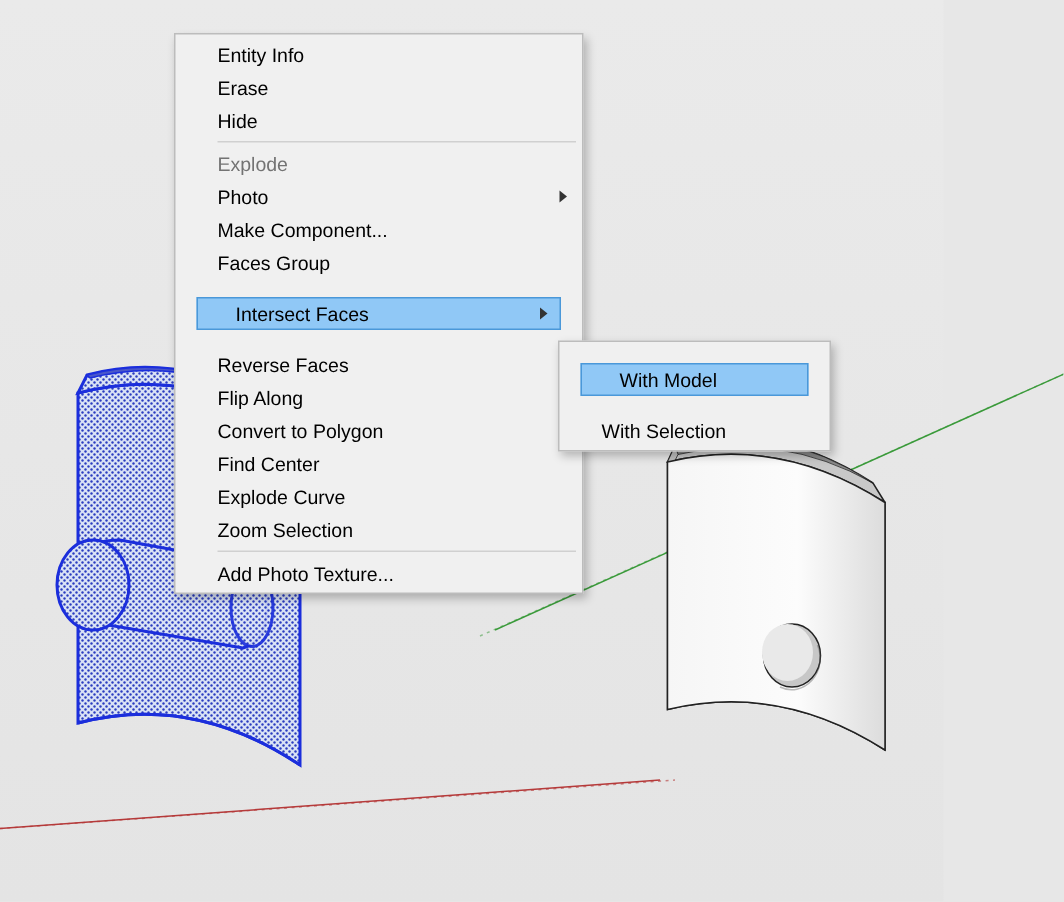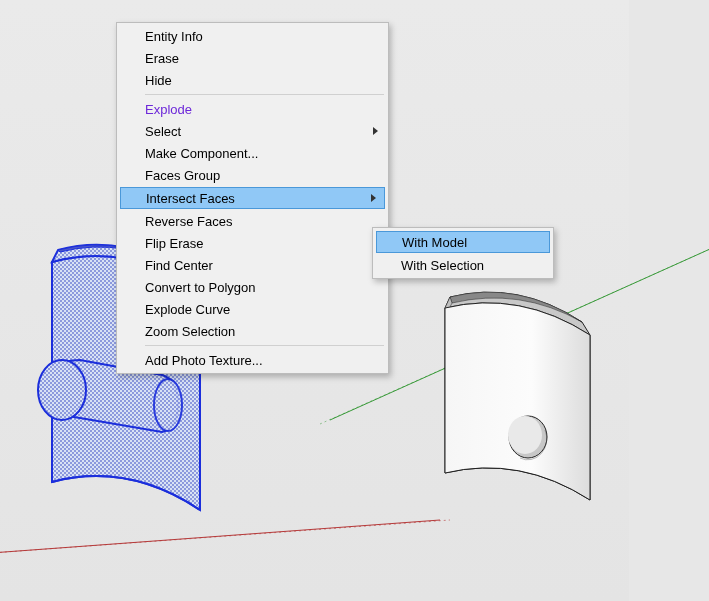--- a/index.html
+++ b/index.html
@@ -45,27 +45,27 @@
   }
   .item {
     display: flex;
     align-items: center;
     height: 22px;
     padding: 0 26px 0 26px;
     position: relative;
     white-space: nowrap;
   }
   .item.disabled {
-    color: #6d28d9;
+    color: #737373;
   }
   .item.highlight {
     background: #90c8f6;
     border: 1px solid #4a98d9;
     height: 20px;
-    margin: 1px;
+    margin: 12px;
     padding: 0 25px 0 25px;
   }
   .item .arrow {
     position: absolute;
     right: 8px;
     top: 50%;
     transform: translateY(-50%);
     width: 0;
     height: 0;
     border-top: 4px solid transparent;
@@ -178,45 +178,45 @@
         <span>Erase</span>
       </div>
     <div class="item">
         <span>Hide</span>
       </div>
     <div class="sep"></div>
     <div class="item disabled">
         <span>Explode</span>
       </div>
     <div class="item">
-        <span>Select</span>
+        <span>Photo</span>
         <span class="arrow"></span>
       </div>
     <div class="item">
         <span>Make Component...</span>
       </div>
     <div class="item">
         <span>Faces Group</span>
       </div>
     <div class="item highlight">
         <span>Intersect Faces</span>
         <span class="arrow"></span>
       </div>
     <div class="item">
         <span>Reverse Faces</span>
       </div>
     <div class="item">
-        <span>Flip Erase</span>
+        <span>Flip Along</span>
         <span class="arrow"></span>
       </div>
     <div class="item">
+        <span>Convert to Polygon</span>
+      </div>
+    <div class="item">
         <span>Find Center</span>
-      </div>
-    <div class="item">
-        <span>Convert to Polygon</span>
       </div>
     <div class="item">
         <span>Explode Curve</span>
       </div>
     <div class="item">
         <span>Zoom Selection</span>
       </div>
     <div class="sep"></div>
     <div class="item">
         <span>Add Photo Texture...</span>

